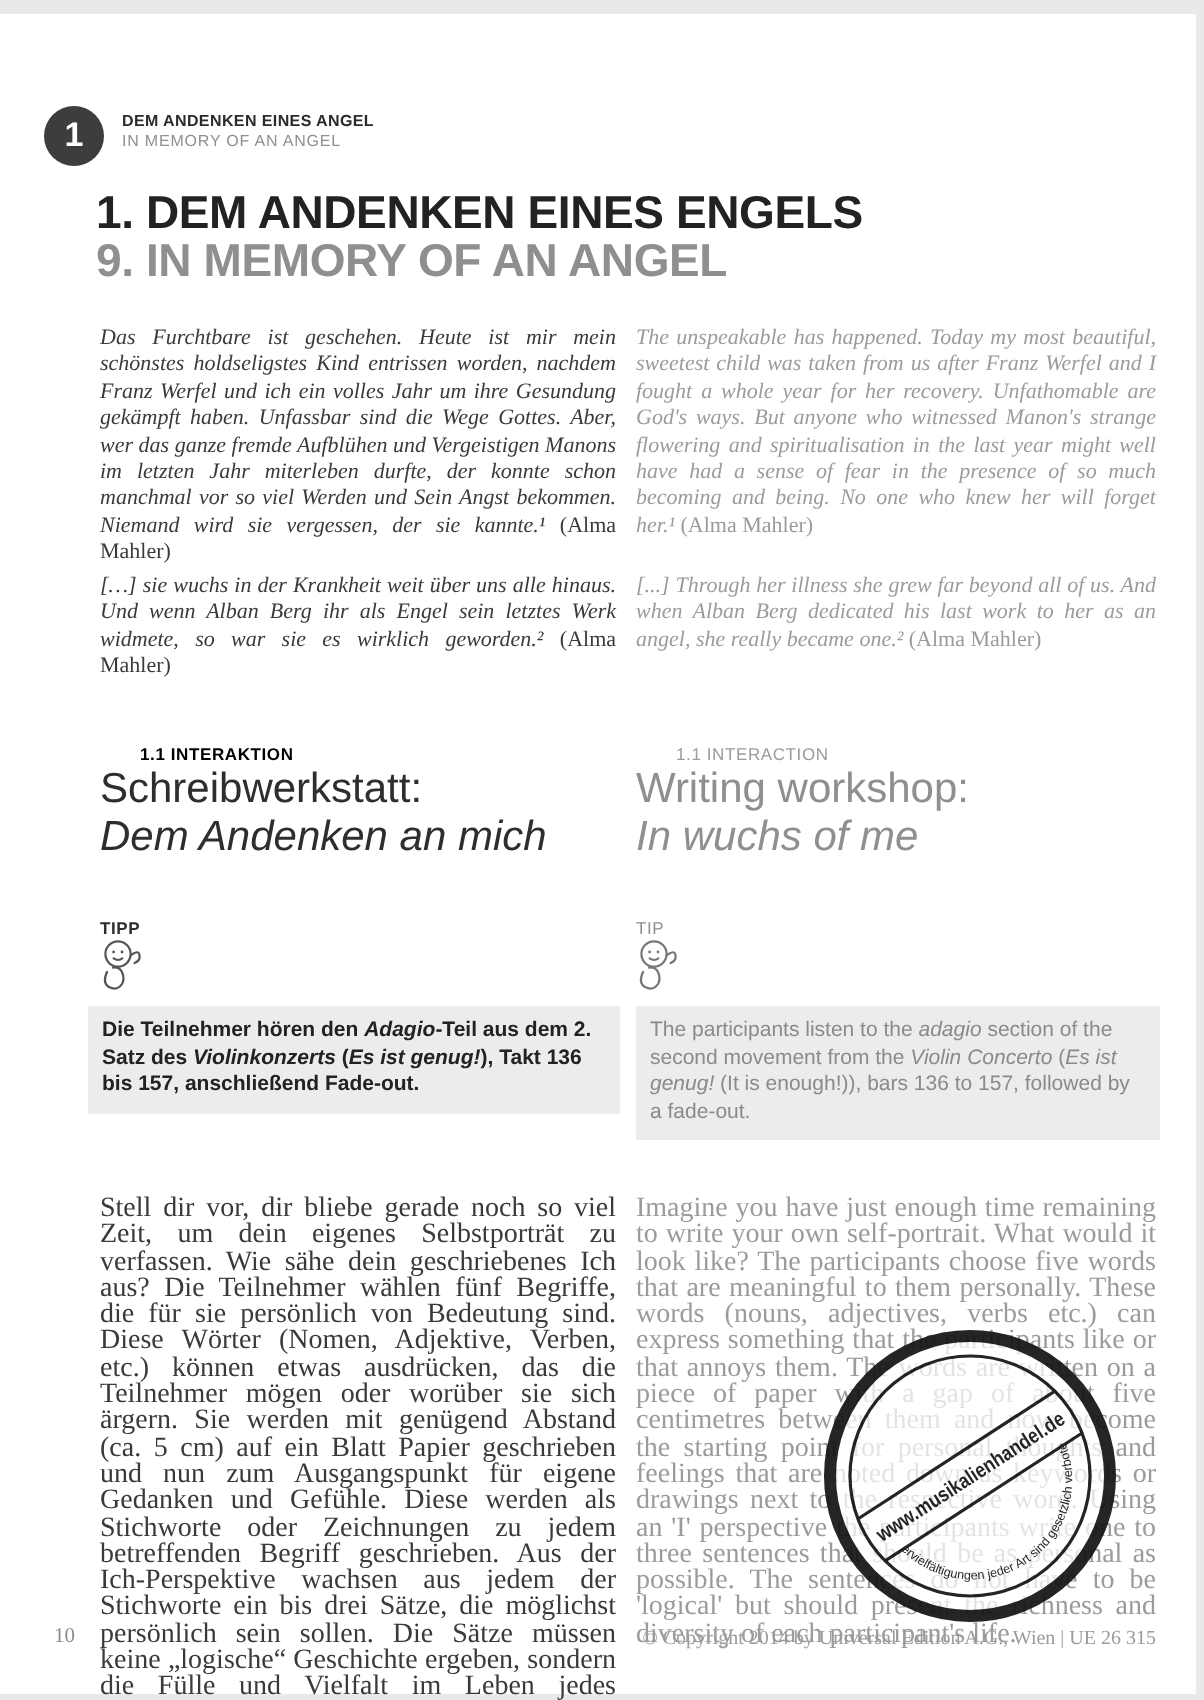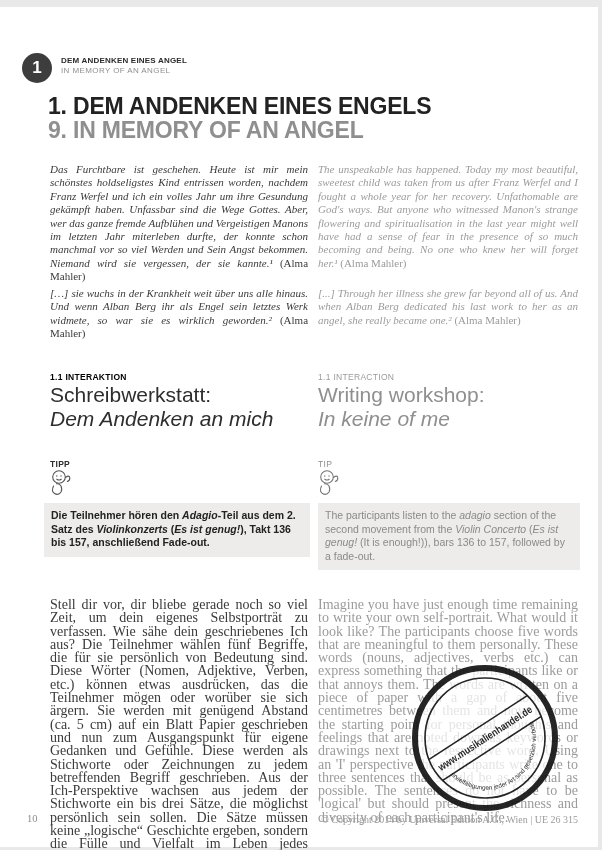--- a/index.html
+++ b/index.html
@@ -40,21 +40,21 @@
   .quote{
     font-family:"Liberation Serif",serif;font-size:11px;line-height:13.4px;
     text-align:justify;
   }
   .quote .q{font-style:italic;}
   .quote .attr{font-style:normal;}
   .ink{color:#3a3a3a;}
   .faded{color:#9b9b9b;}
 
   
-  .seclabel{position:absolute;top:372px;font-size:8.5px;font-weight:bold;letter-spacing:.3px;}
+  .seclabel{position:absolute;top:372px;font-size:8.5px;font-weight:bold;letter-spacing:.3px;margin-left:20px;}
   .seclabel.en{font-weight:normal;color:#9b9b9b;}
   .sechead{position:absolute;top:383px;font-size:21px;line-height:24px;color:#2e2e2e;}
   .sechead .it{font-style:italic;}
   .sechead.en{color:#8f8f8f;}
 
   
   .tiplabel{position:absolute;top:459px;font-size:8.5px;font-weight:bold;color:#2e2e2e;letter-spacing:.3px;}
   .tiplabel.en{color:#8f8f8f;font-weight:normal;}
   .tipicon{position:absolute;top:469px;}
   .tipbox{
@@ -120,21 +120,21 @@
 
   <div class="seclabel" style="left:50px;">1.1 INTERAKTION</div>
   <div class="seclabel en" style="left:318px;">1.1 INTERACTION</div>
 
   <div class="sechead" style="left:50px;">
     <div>Schreibwerkstatt:</div>
     <div class="it">Dem Andenken an mich</div>
   </div>
   <div class="sechead en" style="left:318px;">
     <div>Writing workshop:</div>
-    <div class="it">In keine of me</div>
+    <div class="it">In wuchs of me</div>
   </div>
 
   <div class="tiplabel" style="left:50px;">TIPP</div>
   <div class="tiplabel en" style="left:318px;">TIP</div>
 
   <div class="tipicon" style="left:49px;">
     <svg width="24" height="32" viewBox="0 0 24 32">
       <g fill="none" stroke="#555555" stroke-width="1.1" stroke-linecap="round">
         <circle cx="10" cy="8" r="6.3"></circle>
         <circle cx="7.8" cy="7" r="0.7" fill="#555555" stroke="none"></circle>

